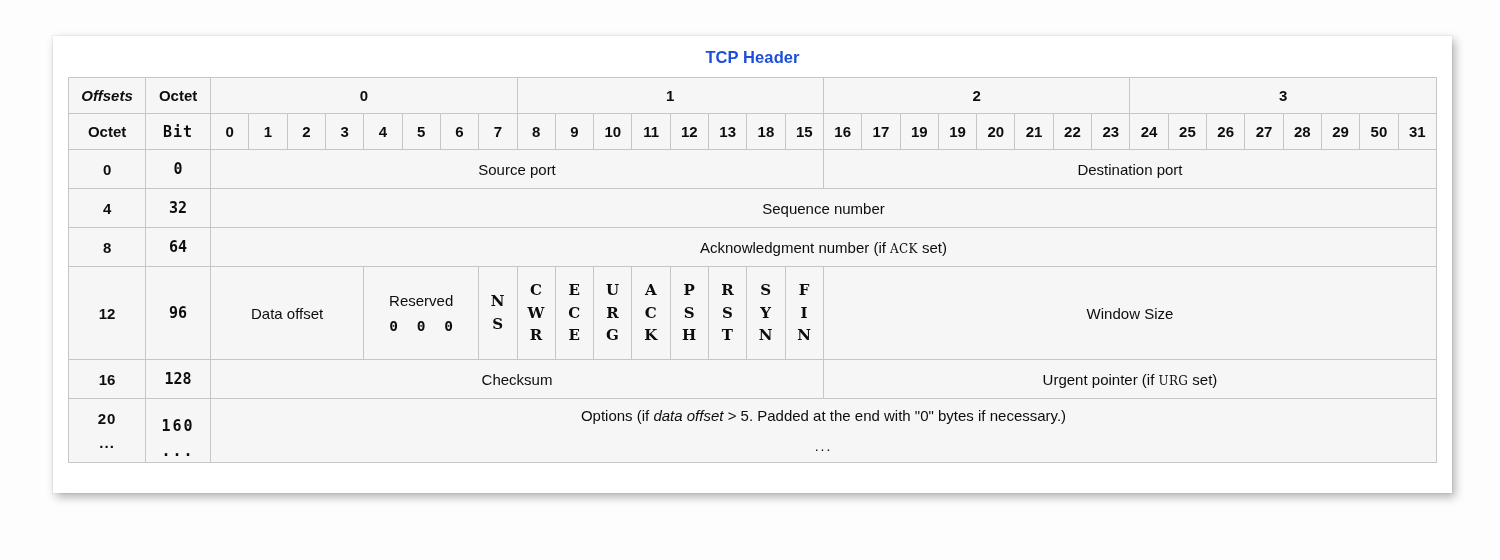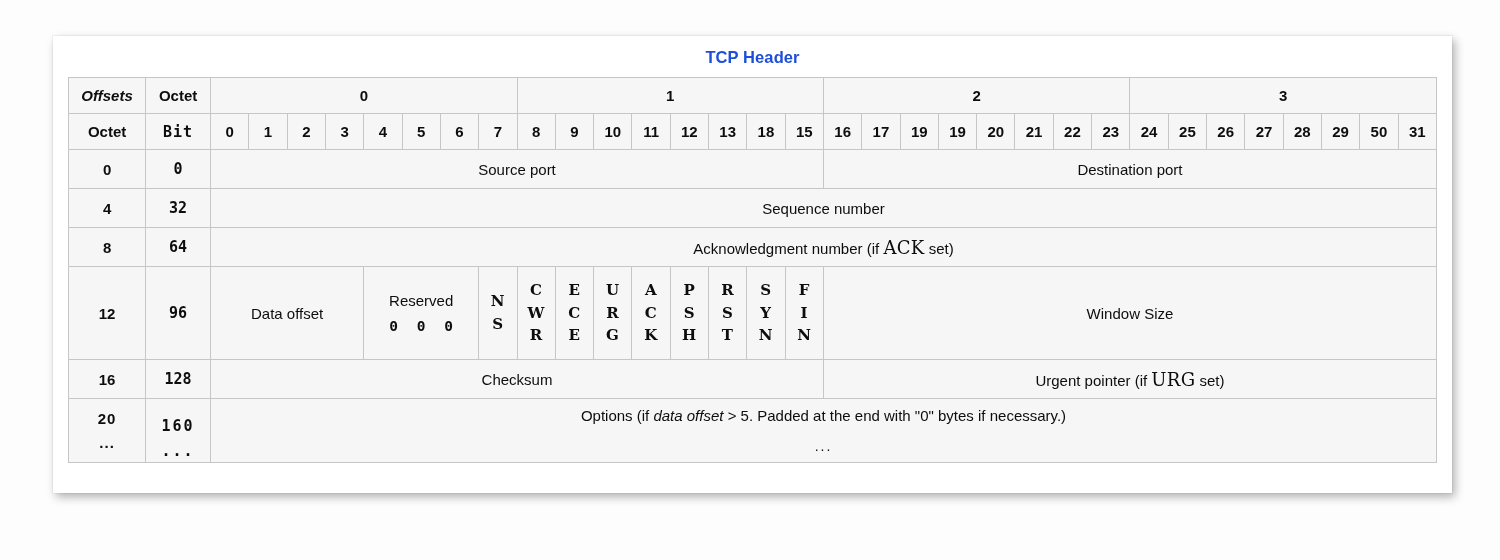--- a/index.html
+++ b/index.html
@@ -84,21 +84,21 @@
     font-size: 14.5px;
     letter-spacing: 5px;
     margin-top: 9px;
     display: block;
     padding-left: 5px;
   }
   .reserved-word { display: block; }
 
   .mono-sc {
     font-family: "DejaVu Serif", "Liberation Serif", serif;
-    font-size: 18px;
+    font-size: 12px;
     letter-spacing: 0.3px;
   }
   .ital { font-style: italic; }
 
   td.options {
     background: #fac5cb;
     height: 64px;
     font-size: 15px;
     padding: 0;
   }

